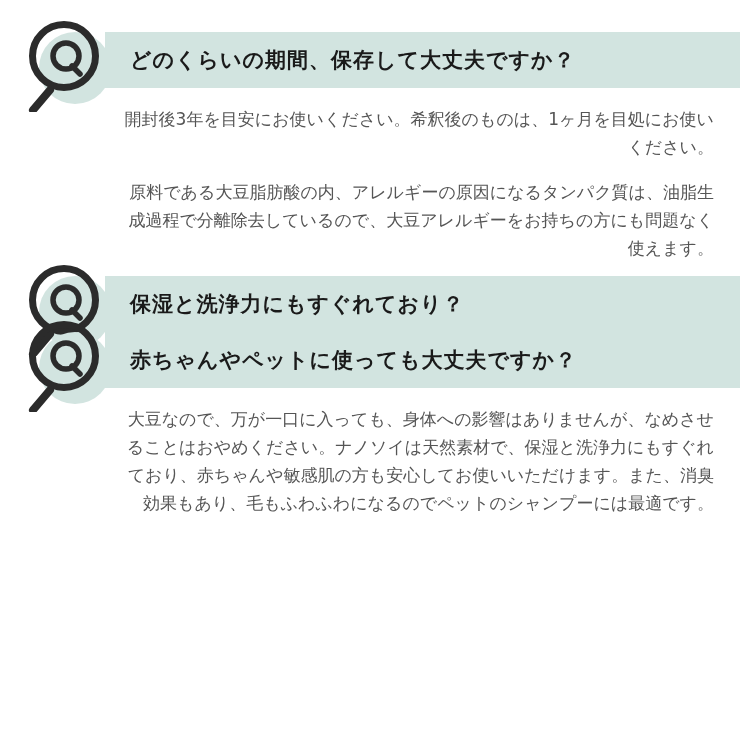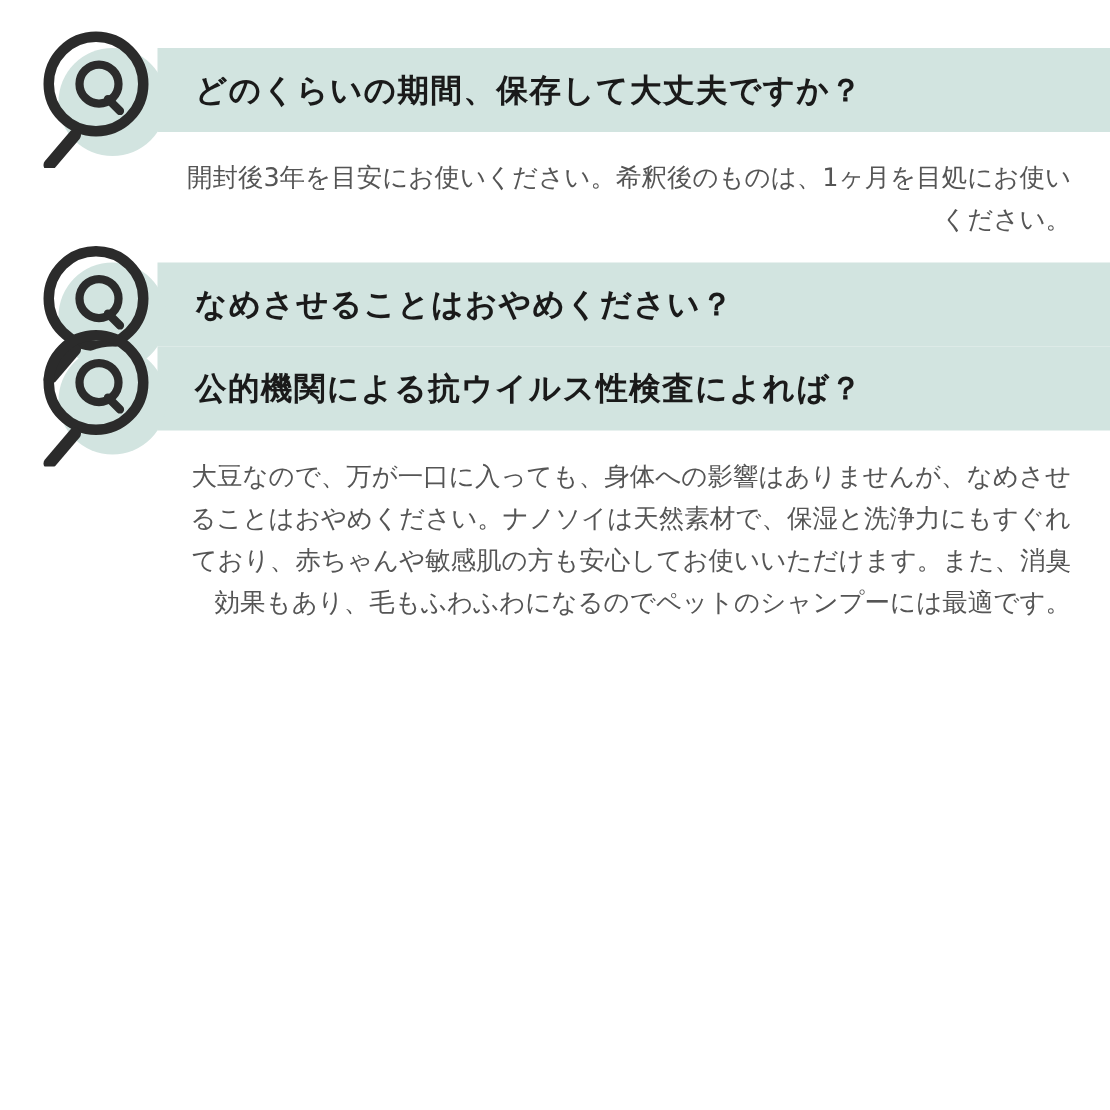--- a/index.html
+++ b/index.html
@@ -76,50 +76,51 @@
         </svg>
       </span>
       <h2 class="q-bar">
         <span class="q-text">どのくらいの期間、保存して大丈夫ですか？</span>
       </h2>
     </div>
     <p class="answer">開封後3年を目安にお使いください。希釈後のものは、1ヶ月を目処にお使いください。</p>
   </section>
 
   <section class="faq-item">
+    <p class="answer">原料である大豆脂肪酸の内、アレルギーの原因になるタンパク質は、油脂生成過程で分離除去しているので、大豆アレルギーをお持ちの方にも問題なく使えます。</p>
   </section>
 
   <section class="faq-item">
     <div class="q-row">
       <span class="icon-wrap">
         <svg width="84" height="92" viewBox="0 0 84 92" xmlns="http://www.w3.org/2000/svg">
           <circle cx="47" cy="48" r="36" fill="var(--accent-teal)"></circle>
           <circle cx="36" cy="36" r="31.5" fill="none" stroke="var(--icon-dark)" stroke-width="7"></circle>
           <line x1="22" y1="70" x2="5" y2="90" stroke="var(--icon-dark)" stroke-width="8" stroke-linecap="round"></line>
           <circle cx="38" cy="36" r="13" fill="none" stroke="var(--icon-dark)" stroke-width="5.5"></circle>
           <line x1="44" y1="46" x2="52" y2="54" stroke="var(--icon-dark)" stroke-width="5.5" stroke-linecap="round"></line>
         </svg>
       </span>
       <h2 class="q-bar">
-        <span class="q-text">なめさせることはおやめください？</span>
+        <span class="q-text">保湿と洗浄力にもすぐれており？</span>
       </h2>
     </div>
   </section>
 
   <section class="faq-item">
     <div class="q-row">
       <span class="icon-wrap">
         <svg width="84" height="92" viewBox="0 0 84 92" xmlns="http://www.w3.org/2000/svg">
           <circle cx="47" cy="48" r="36" fill="var(--accent-teal)"></circle>
           <circle cx="36" cy="36" r="31.5" fill="none" stroke="var(--icon-dark)" stroke-width="7"></circle>
           <line x1="22" y1="70" x2="5" y2="90" stroke="var(--icon-dark)" stroke-width="8" stroke-linecap="round"></line>
           <circle cx="38" cy="36" r="13" fill="none" stroke="var(--icon-dark)" stroke-width="5.5"></circle>
           <line x1="44" y1="46" x2="52" y2="54" stroke="var(--icon-dark)" stroke-width="5.5" stroke-linecap="round"></line>
         </svg>
       </span>
       <h2 class="q-bar">
-        <span class="q-text">公的機関による抗ウイルス性検査によれば？</span>
+        <span class="q-text">赤ちゃんやペットに使っても大丈夫ですか？</span>
       </h2>
     </div>
     <p class="answer">大豆なので、万が一口に入っても、身体への影響はありませんが、なめさせることはおやめください。ナノソイは天然素材で、保湿と洗浄力にもすぐれており、赤ちゃんや敏感肌の方も安心してお使いいただけます。また、消臭効果もあり、毛もふわふわになるのでペットのシャンプーには最適です。</p>
   </section>
 
 </main>
 
 </body></html>

